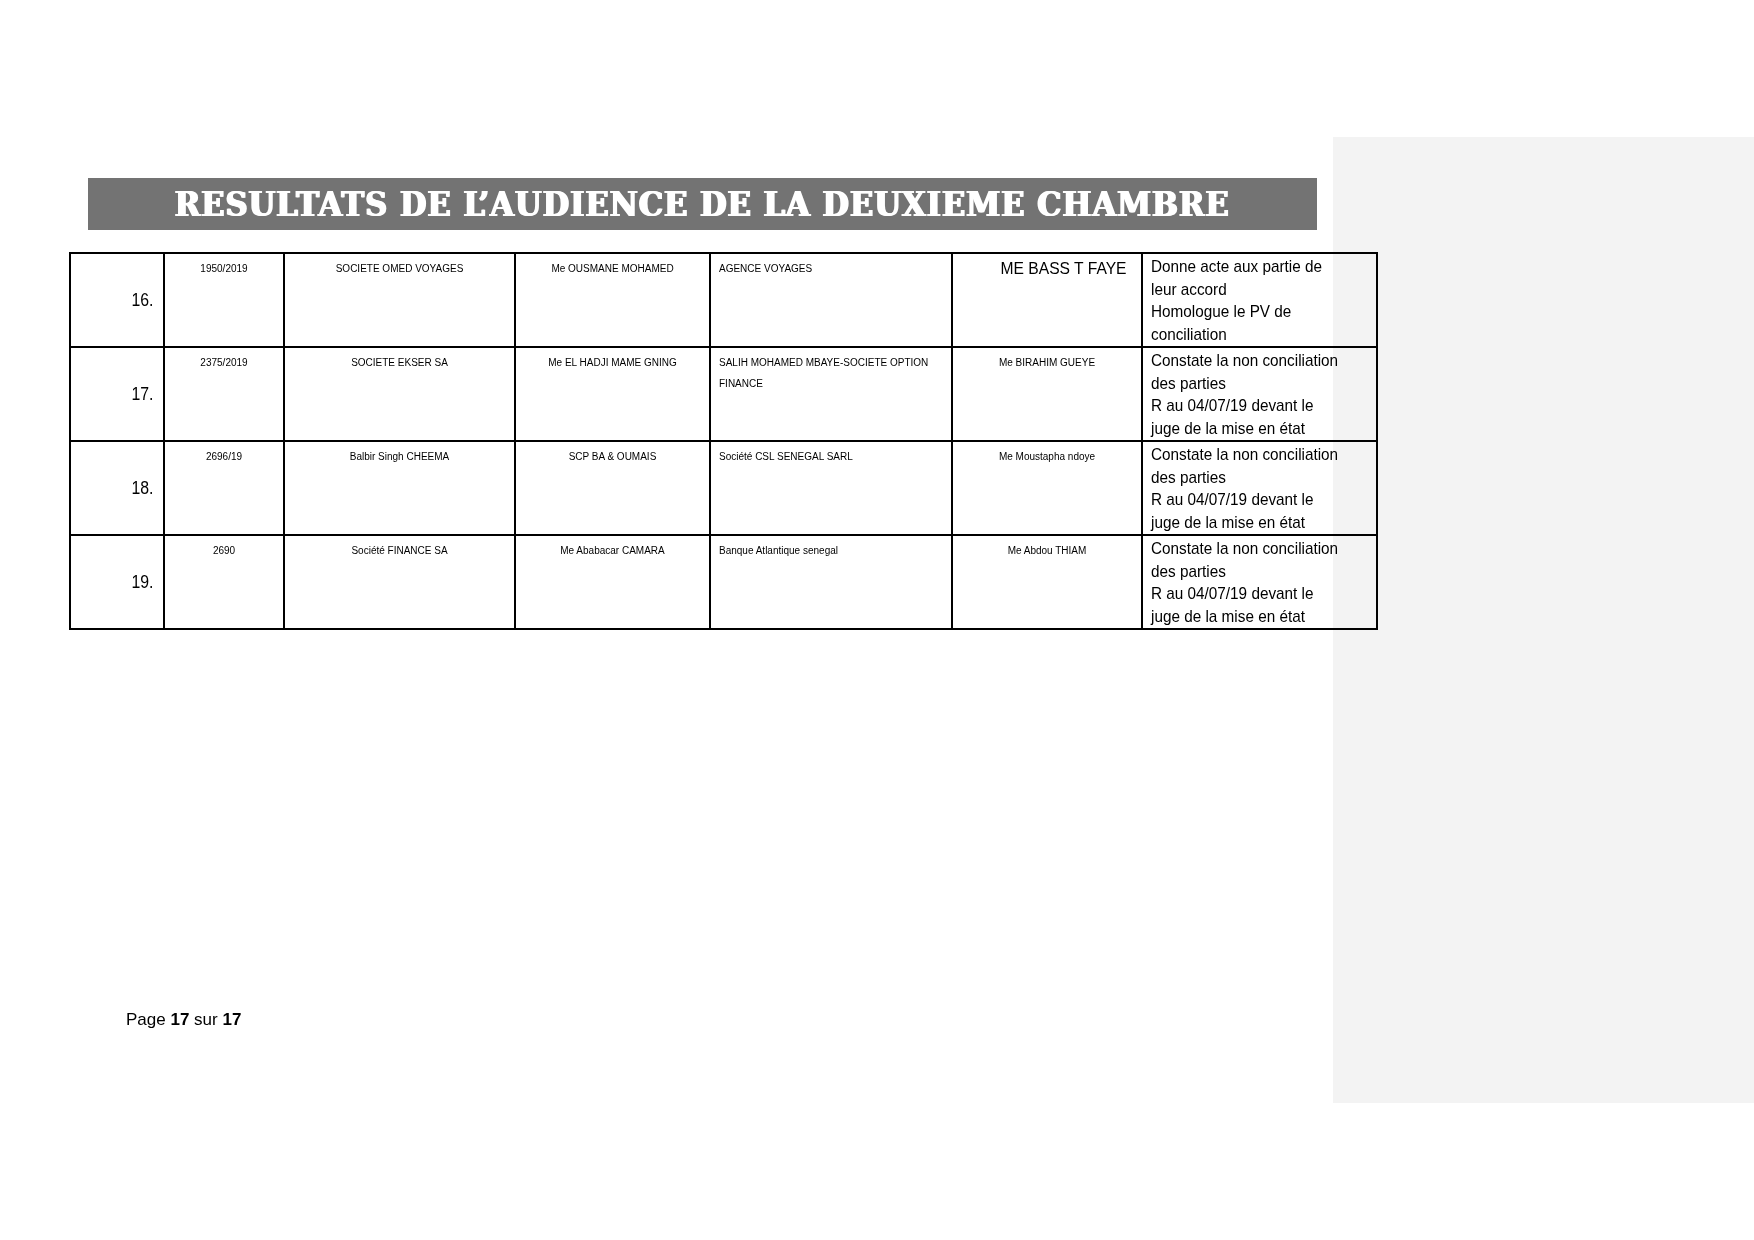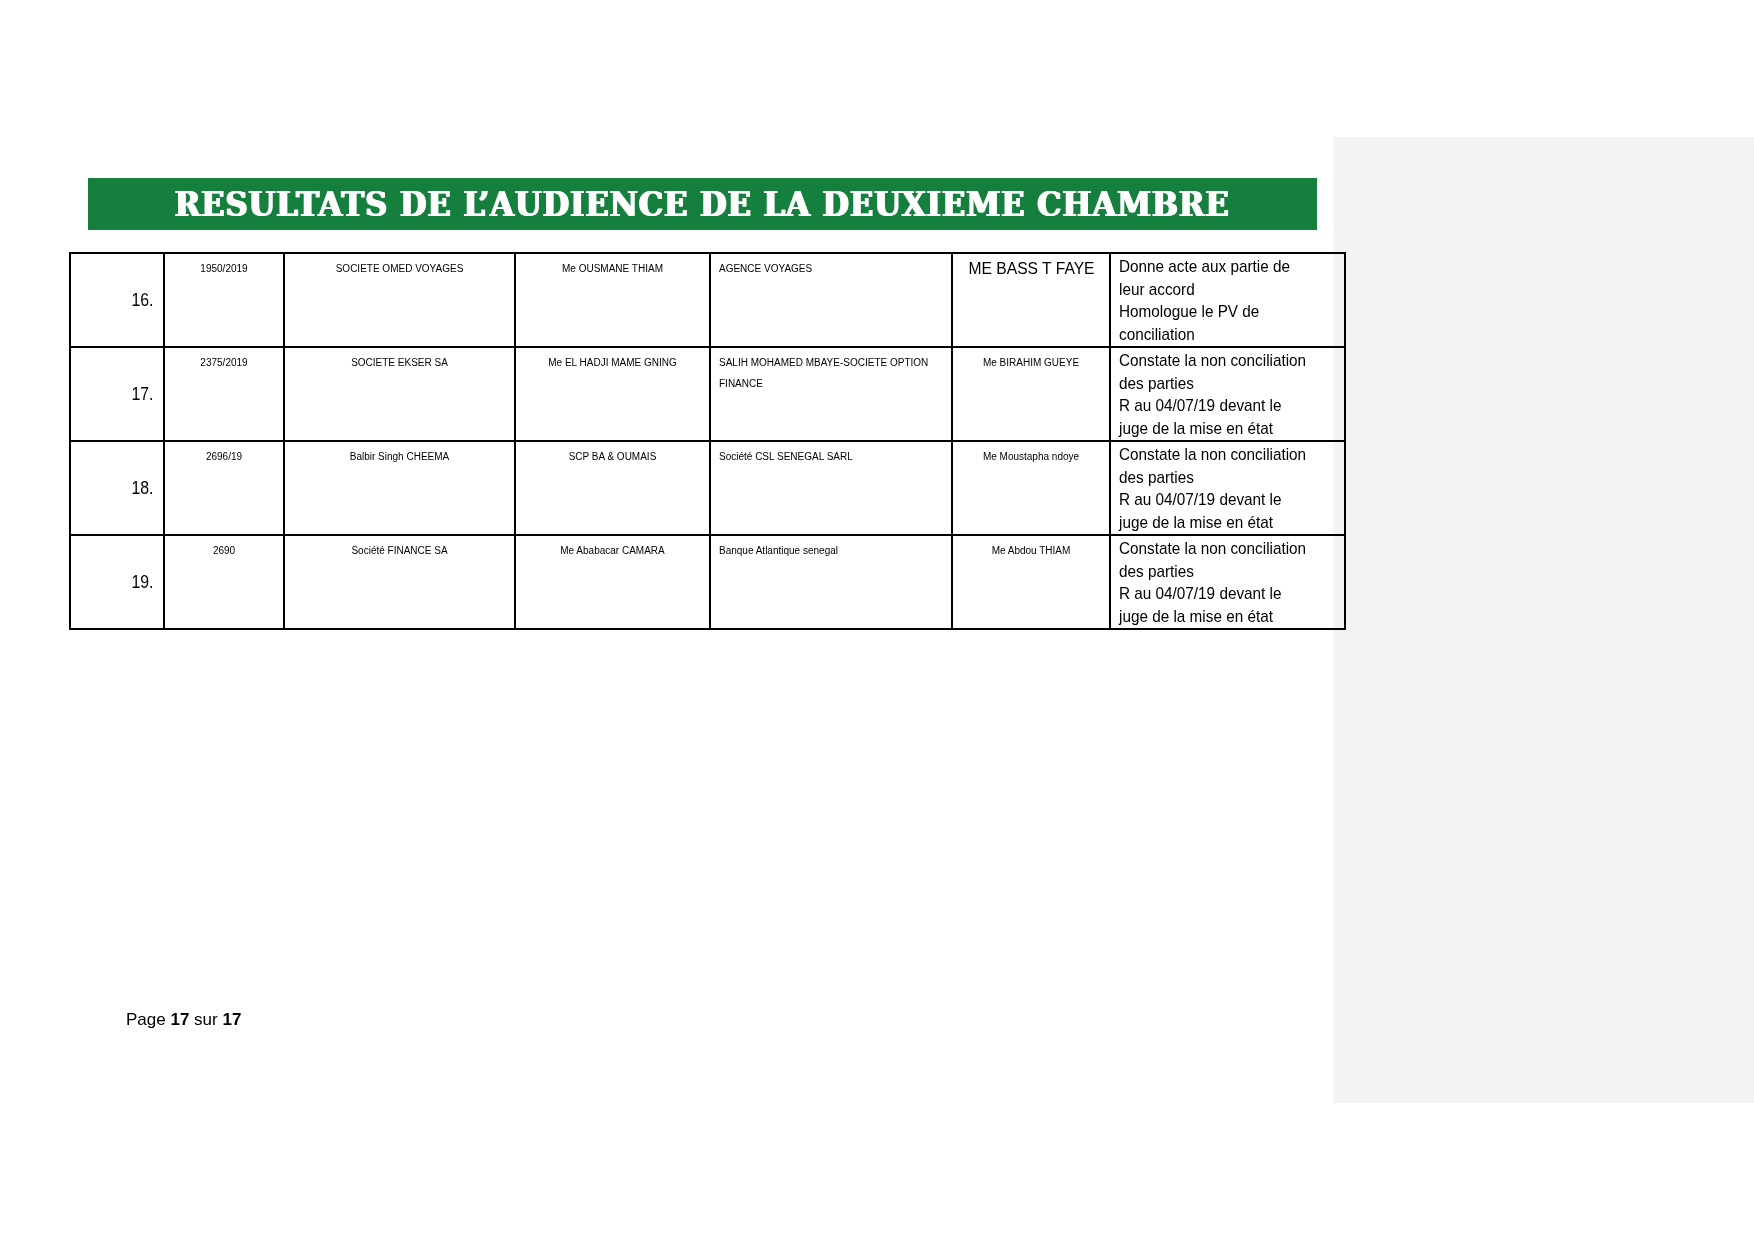--- a/index.html
+++ b/index.html
@@ -22,21 +22,21 @@
       width: 421px;
       height: 966px;
       background: #f3f3f3;
     }
     .title-bar {
       position: absolute;
       left: 88px;
       top: 178px;
       width: 1229px;
       height: 52px;
-      background: #15803d;
+      background: #737373;
       display: flex;
       align-items: center;
       justify-content: center;
     }
     .title-text {
       font-family: "DejaVu Serif", serif;
       font-weight: bold;
       font-size: 33px;
       color: #fff;
       letter-spacing: 1px;
@@ -101,23 +101,23 @@
 <div class="title-bar">
   <span class="title-text">RESULTATS DE L’AUDIENCE DE LA DEUXIEME CHAMBRE</span>
 </div>
 
 <table class="results">
   <tbody>
     <tr>
       <td class="c-num"><span>16.</span></td>
       <td class="c-case">1950/2019</td>
       <td class="c-plaintiff">SOCIETE OMED VOYAGES</td>
-      <td class="c-plaintiff-lawyer">Me OUSMANE THIAM</td>
+      <td class="c-plaintiff-lawyer">Me OUSMANE MOHAMED</td>
       <td class="c-defendant">AGENCE VOYAGES</td>
-      <td class="c-defendant-lawyer" style="font-size:17px;"><span class="narrow">ME BASS T FAYE</span></td>
+      <td class="c-defendant-lawyer" style="font-size:17px;padding-left:32px;"><span class="narrow">ME BASS T FAYE</span></td>
       <td class="c-decision">
         <span>Donne acte aux partie de</span>
         <span>leur accord</span>
         <span>Homologue le PV de</span>
         <span>conciliation</span>
       </td>
     </tr>
     <tr>
       <td class="c-num"><span>17.</span></td>
       <td class="c-case">2375/2019</td>

